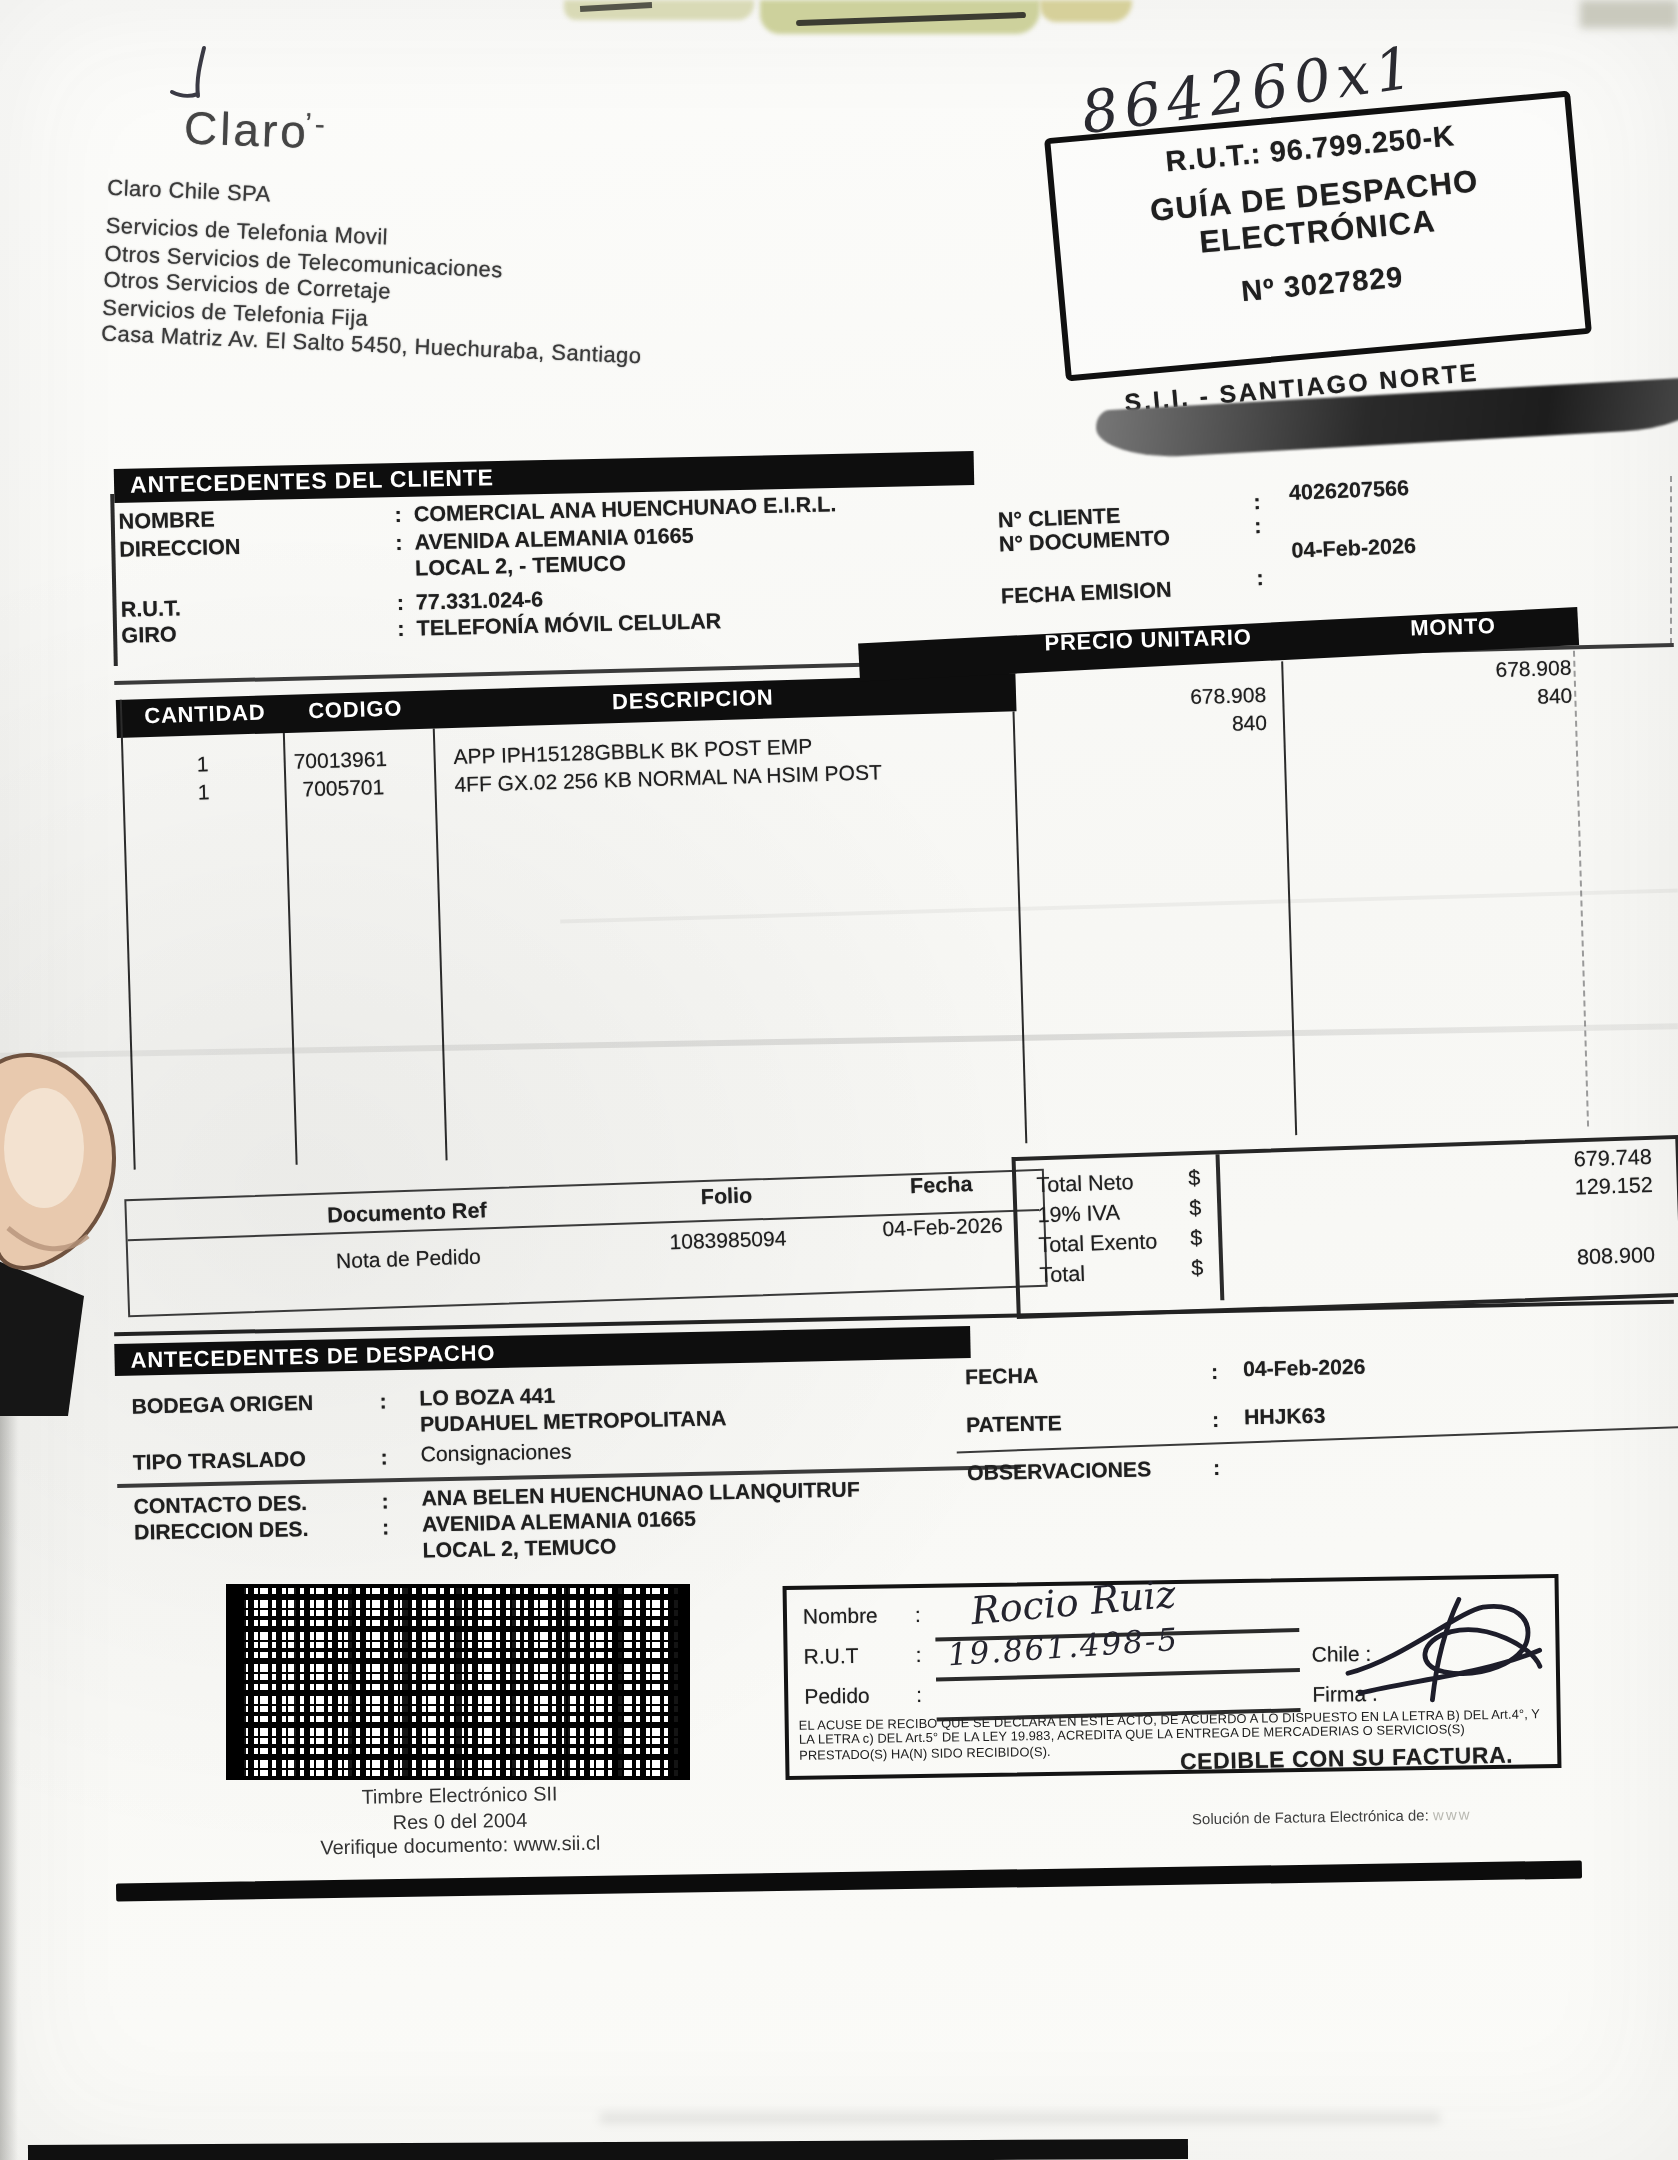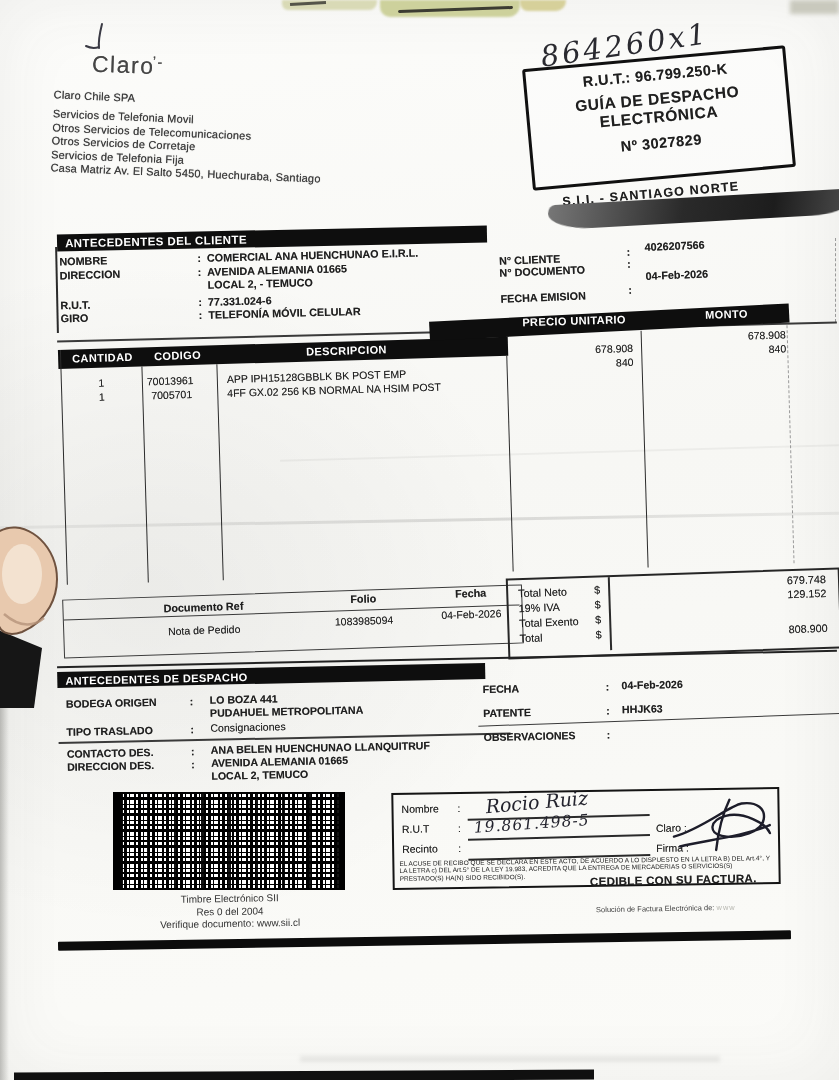--- a/index.html
+++ b/index.html
@@ -270,23 +270,23 @@
     <div>Timbre Electrónico SII</div>
     <div>Res  0 del 2004</div>
     <div>Verifique documento: www.sii.cl</div>
   </div>
 
   <div class="abs" id="receipt">
     <span class="lab ink" style="left:8px;top:8px;">Nombre</span>
     <span class="lab ink" style="left:64px;top:8px;">:</span>
     <span class="lab ink" style="left:8px;top:28px;">R.U.T</span>
     <span class="lab ink" style="left:64px;top:28px;">:</span>
-    <span class="lab ink" style="left:8px;top:48px;">Recinto</span>
+    <span class="lab ink" style="left:8px;top:48px;">Pedido</span>
     <span class="lab ink" style="left:64px;top:48px;">:</span>
-    <span class="lab ink" style="left:262px;top:31px;">Claro :</span>
+    <span class="lab ink" style="left:262px;top:31px;">Chile :</span>
     <span class="lab ink" style="left:262px;top:51px;">Firma :</span>
     <div class="sigline" style="left:74px;top:24px;width:182px;transform:rotate(-0.6deg);"></div>
     <div class="sigline" style="left:74px;top:44px;width:182px;transform:rotate(-0.6deg);"></div>
     <div class="sigline" style="left:74px;top:64px;width:182px;transform:rotate(-0.6deg);"></div>
     <span class="abs hand" style="left:92px;top:-2px;font-size:19px;transform:rotate(-4deg);">Rocio Ruiz</span>
     <span class="abs hand" style="left:80px;top:22px;font-size:15.5px;transform:rotate(-3deg);letter-spacing:1px;">19.861.498-5</span>
     <svg class="abs" style="left:276px;top:6px;" width="106" height="62" viewBox="0 0 106 62">
       <path d="M4,40 C30,34 60,10 72,8 C88,6 96,14 94,24 C92,36 70,44 52,40 C38,37 40,24 56,20 C74,16 96,28 100,38 M10,50 C35,44 70,42 100,30 M60,4 C52,20 48,38 46,54" stroke="#1d1d2a" stroke-width="2.4" fill="none" stroke-linecap="round"></path>
     </svg>
     <div class="legal">EL ACUSE DE RECIBO QUE SE DECLARA EN ESTE ACTO, DE ACUERDO A LO DISPUESTO EN LA LETRA B) DEL Art.4°, Y LA LETRA c) DEL Art.5° DE LA LEY 19.983, ACREDITA QUE LA ENTREGA DE MERCADERIAS O SERVICIOS(S) PRESTADO(S) HA(N) SIDO RECIBIDO(S).</div>

